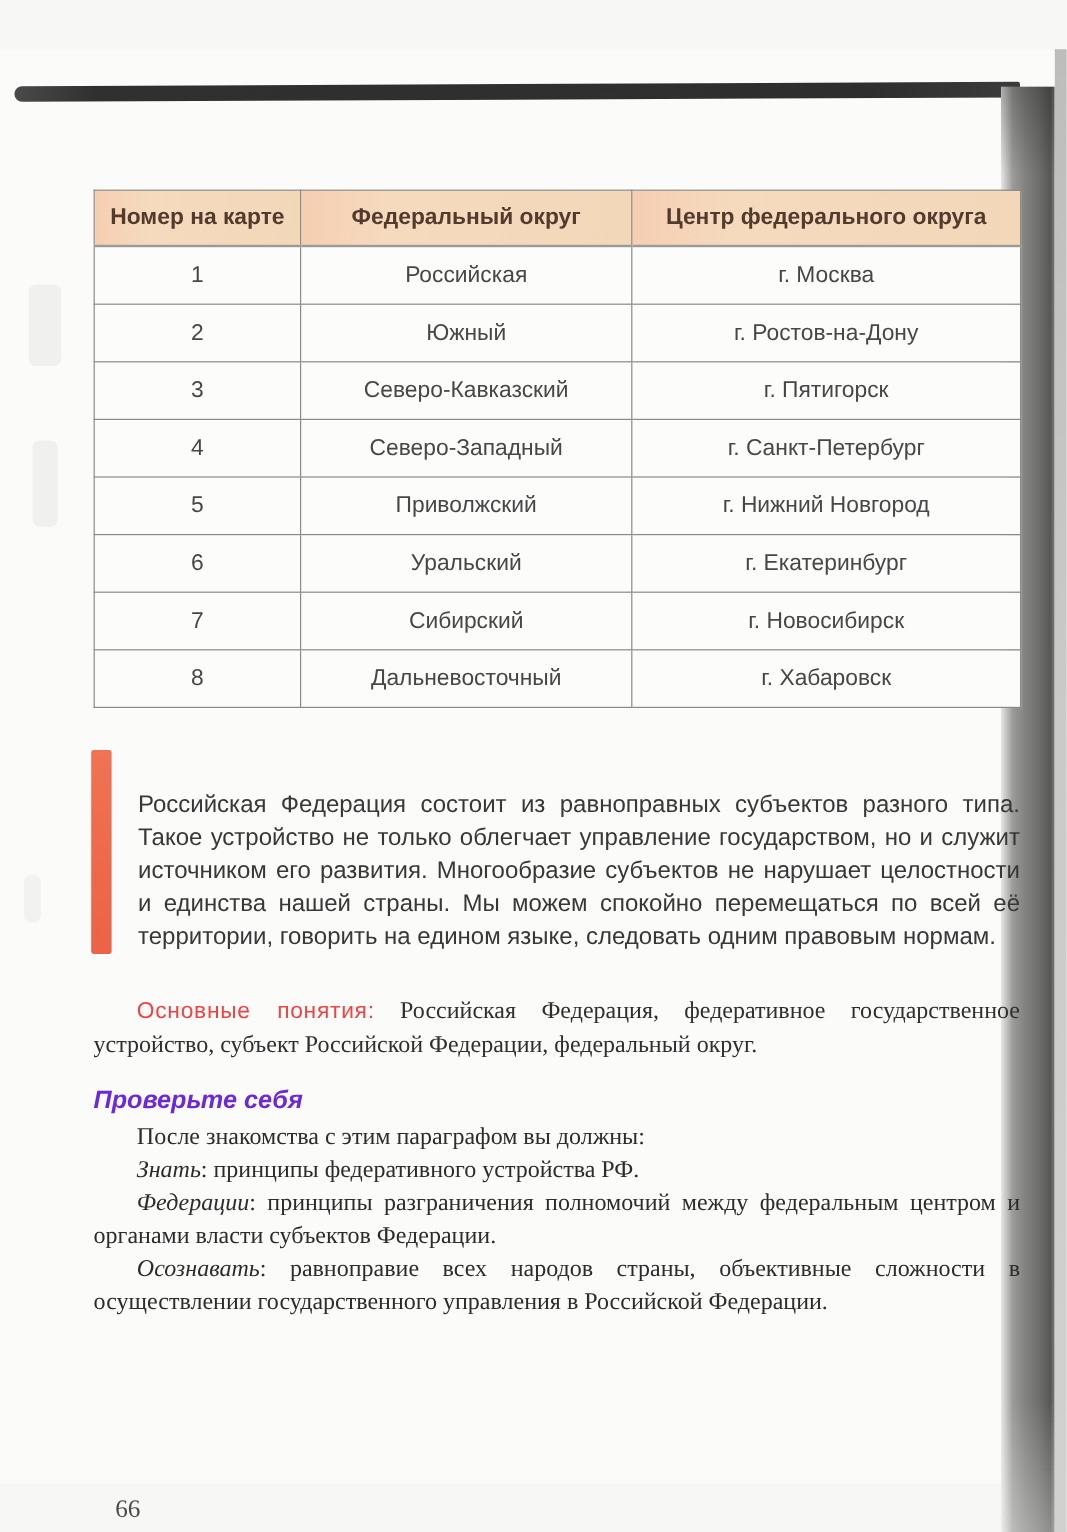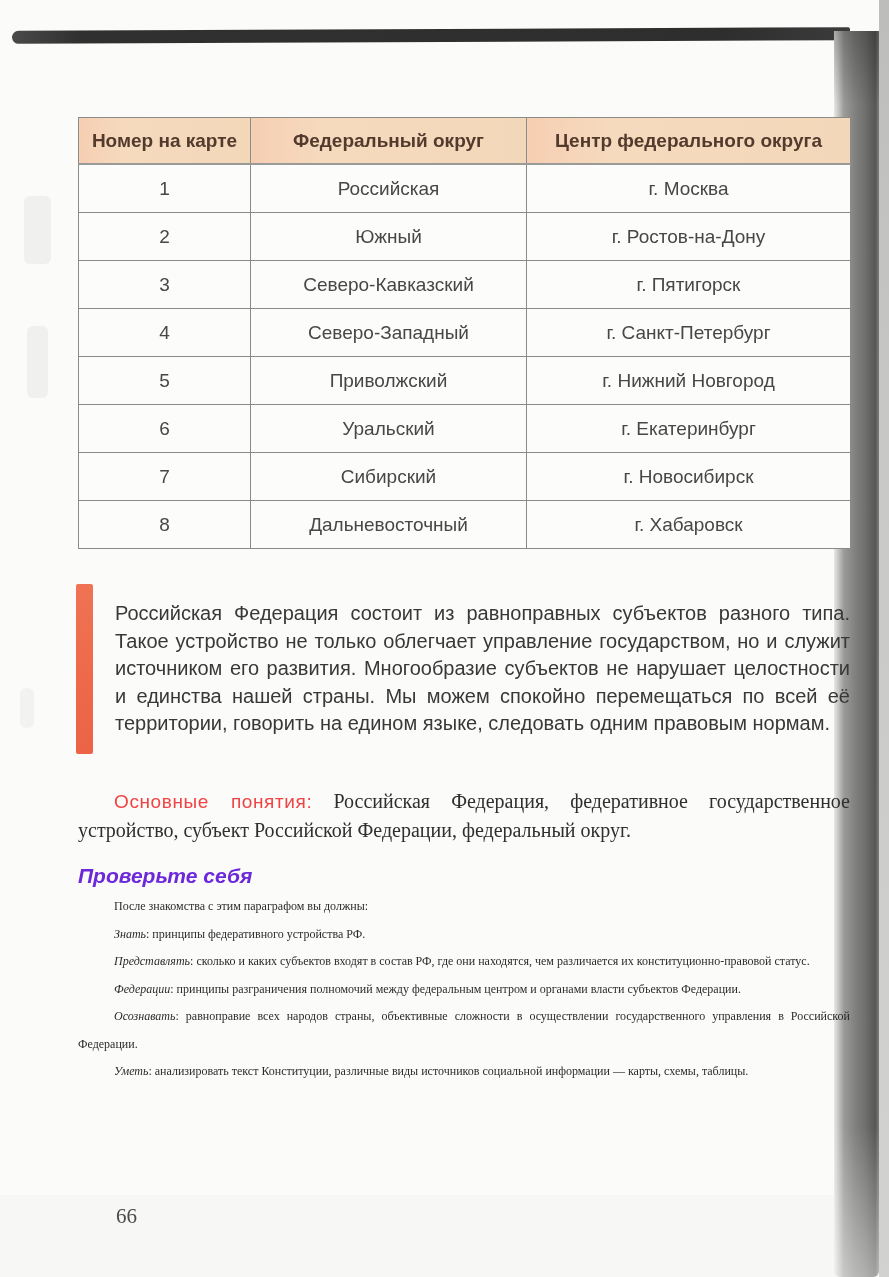--- a/index.html
+++ b/index.html
@@ -5,20 +5,21 @@
   html,body{margin:0;padding:0;}
   body{
     width:889px;height:1277px;
     background:#f7f7f5;
     font-family:"Liberation Sans",sans-serif;
     overflow:hidden;
   }
   .page{
     position:relative;width:889px;height:1195px;
     background:#fbfbfa;
+    margin-top:41px;
   }
   
   .scan-topbar{
     position:absolute;left:12px;top:29px;width:838px;height:13px;
     background:linear-gradient(90deg,#4a4a4a 0%,#303030 8%,#2e2e2e 85%,#3c3c3c 100%);
     border-radius:7px 2px 2px 7px;
     transform:rotate(-0.25deg);
   }
   .scan-band{
     position:absolute;top:31px;right:10px;width:45px;height:1246px;
@@ -52,21 +53,21 @@
     height:43px;
     background:linear-gradient(90deg,#f6ceb2 0%,#f5dabe 25%,#f3d7b9 100%);
     color:#523a2d;font-weight:bold;font-size:19px;
     border-bottom:2px solid #9a9a98;
   }
   .districts-table td{height:45px;background:#fcfcfb;}
 
   
   .summary-block{
     position:absolute;left:76px;top:584px;width:776px;
-    display:flex;align-items:center;
+    display:flex;align-items:flex-end;
   }
   .accent-bar{
     width:17px;height:170px;flex:0 0 17px;
     background:linear-gradient(180deg,#ef7354 0%,#ee6a4c 50%,#ec6347 100%);
     border-radius:2px;margin-right:22px;
   }
   .summary-text{
     margin:0;width:735px;
     font-size:20px;line-height:27.5px;color:#383838;
     text-align:justify;
@@ -86,28 +87,28 @@
 
   
   .check-heading{
     position:absolute;left:78px;top:864px;margin:0;
     font-style:italic;font-weight:600;font-size:21px;color:#6d28d9;
     font-family:"Liberation Sans",sans-serif;
   }
   .check-body{
     position:absolute;left:78px;top:893px;width:772px;
     font-family:"Liberation Serif",serif;
-    font-size:12px;line-height:27.5px;color:#2c2c2c;
+    font-size:20px;line-height:27.5px;color:#2c2c2c;
     text-align:justify;
   }
   .check-body p{margin:0;text-indent:36px;}
   .check-body .term{font-style:italic;}
 
   .page-number{
-    position:absolute;left:116px;top:1204px;
+    position:absolute;left:96px;top:1204px;
     font-family:"Liberation Serif",serif;
     font-size:21px;color:#4b4b4b;
   }
 </style>
 </head>
 <body>
 
 <div class="page">
 
   <div class="scan-topbar"></div>
@@ -178,21 +179,19 @@
     <div class="accent-bar"></div>
     <p class="summary-text">Российская Федерация состоит из равноправных субъектов разного типа. Такое устройство не только облегчает управление государством, но и служит источником его развития. Многообразие субъектов не нарушает целостности и единства нашей страны. Мы можем спокойно перемещаться по всей её территории, говорить на едином языке, следовать одним правовым нормам.</p>
   </div>
 
   <p class="key-concepts"><span class="kc-label">Основные понятия:</span><span> Российская Федерация, федеративное государственное устройство, субъект Российской Федерации, федеральный округ.</span></p>
 
   <h3 class="check-heading">Проверьте себя</h3>
   <div class="check-body">
     <p>После знакомства с этим параграфом вы должны:</p>
     <p><span class="term">Знать</span><span>: принципы федеративного устройства РФ.</span></p>
-    <p><span class="term">Представлять</span><span>: сколько и каких субъектов входят в состав РФ, где они находятся, чем различается их конституционно-правовой статус.</span></p>
     <p><span class="term">Федерации</span><span>: принципы разграничения полномочий между федеральным центром и органами власти субъектов Федерации.</span></p>
     <p><span class="term">Осознавать</span><span>: равноправие всех народов страны, объективные сложности в осуществлении государственного управления в Российской Федерации.</span></p>
-    <p><span class="term">Уметь</span><span>: анализировать текст Конституции, различные виды источников социальной информации — карты, схемы, таблицы.</span></p>
   </div>
 
   <div class="page-number">66</div>
 
 </div>
 
 </body></html>

